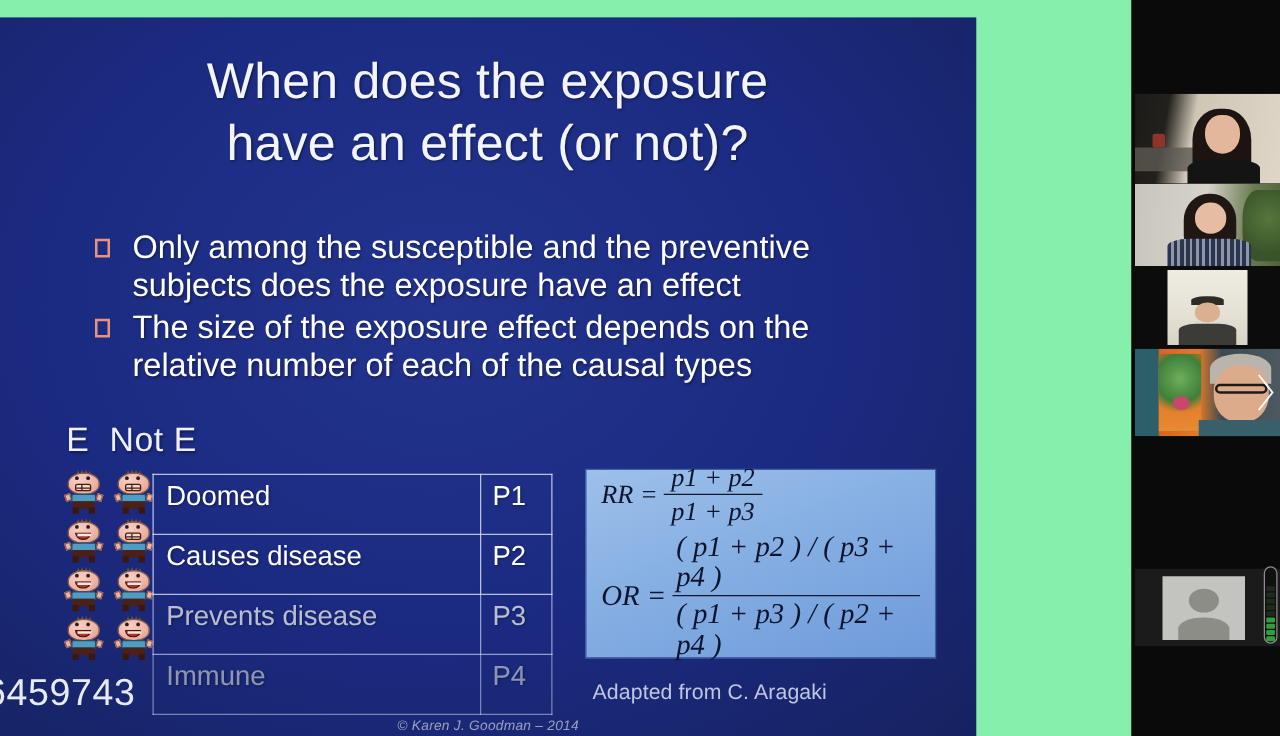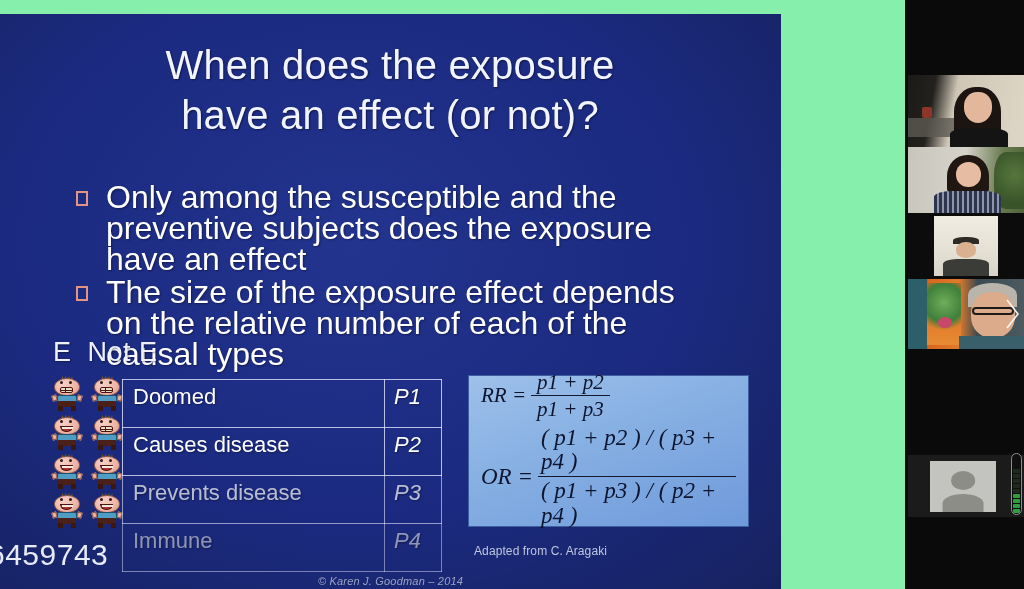--- a/index.html
+++ b/index.html
@@ -68,21 +68,21 @@
     width: 12px;
     height: 15px;
     margin-top: 9px;
     margin-right: 18px;
     border: 2px solid #e8937f;
     background: transparent;
   }
   .bullet-text {
     flex: 1 1 auto;
     color: #ffffff;
-    font-size: 32px;
+    font-size: 26px;
     line-height: 31px;
     font-weight: 400;
     text-shadow: 1px 1px 2px rgba(0,0,0,0.4);
   }
 
   
   .col-headers {
     position: absolute;
     left: 53px;
     top: 322px;
@@ -219,21 +219,20 @@
     line-height: 26px;
     font-weight: 400;
     text-shadow: 1px 1px 2px rgba(0,0,0,0.35);
     background: transparent;
     vertical-align: middle;
   }
   .types-table td.p-col {
     width: 57px;
     text-align: left;
     padding-left: 9px;
-    font-style: italic;
   }
   .types-table tr.fade-1 td { color: #ffffff; }
   .types-table tr.fade-2 td { color: #ffffff; }
   .types-table tr.fade-3 td { color: rgba(255,255,255,0.70); border-color: rgba(228,233,255,0.60); }
   .types-table tr.fade-4 td { color: rgba(255,255,255,0.52); border-color: rgba(228,233,255,0.48); }
 
   
   .formula-box {
     position: absolute;
     left: 468px;
@@ -268,21 +267,21 @@
   .eq.or-eq { font-size: 23px; }
   .eq.or-eq .frac .num,
   .eq.or-eq .frac .den { padding-left: 3px; padding-right: 3px; }
 
   
   .adapted-note {
     position: absolute;
     left: 474px;
     top: 530px;
     color: #bfc6e0;
-    font-size: 12px;
+    font-size: 17px;
     letter-spacing: 0.1px;
   }
   .slide-number {
     position: absolute;
     left: -12px;
     top: 524px;
     color: #e7eaf7;
     font-size: 30px;
     letter-spacing: 0.5px;
   }

